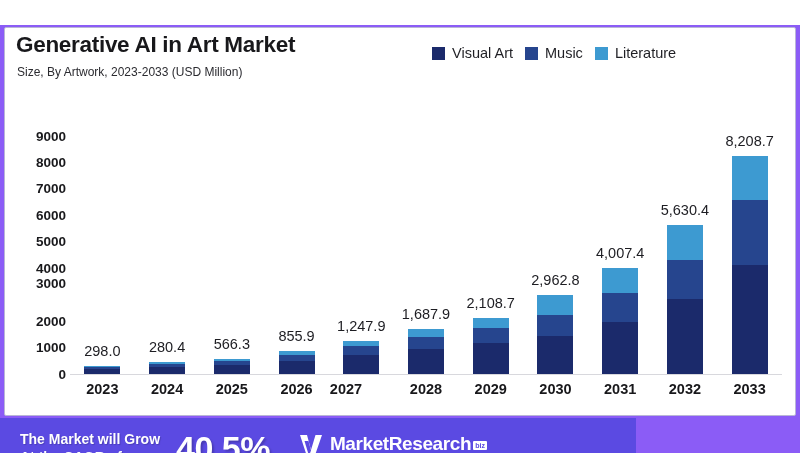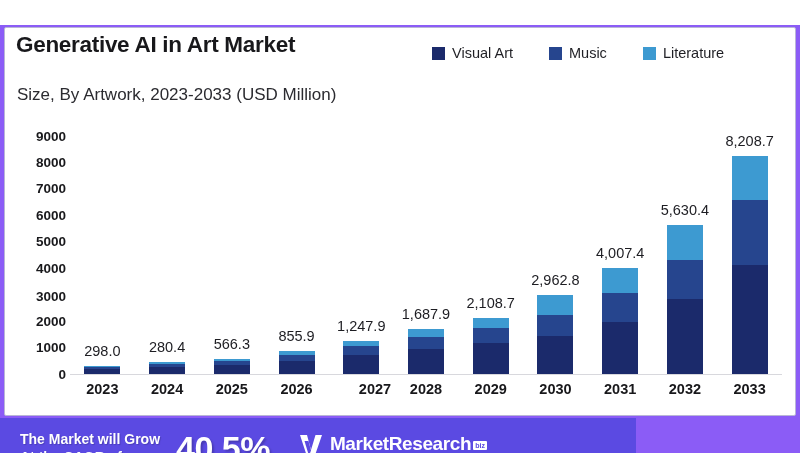--- a/index.html
+++ b/index.html
@@ -31,33 +31,33 @@
     position: absolute;
     left: 16px; top: 7px;
     font-size: 22.5px;
     font-weight: bold;
     color: #18181b;
     letter-spacing: -0.3px;
     white-space: nowrap;
   }
   .chart-subtitle {
     position: absolute;
-    left: 17px; top: 60px;
-    font-size: 17px;
+    left: 17px; top: 40px;
+    font-size: 12px;
     color: #2b2b30;
     white-space: nowrap;
   }
 
   
   .legend {
     position: absolute;
     left: 432px; top: 20px;
     display: flex;
     align-items: flex-end;
-    gap: 36px;
+    gap: 12px;
   }
   .legend-item {
     display: flex;
     align-items: center;
     gap: 7px;
   }
   .legend-swatch {
     width: 13px; height: 13px;
     display: inline-block;
     flex: 0 0 auto;
@@ -232,21 +232,21 @@
       </div>
     </div>
 
   <div class="y-axis" id="y-axis">
       <div class="y-tick" style="top: 10.5px;">9000</div>
       <div class="y-tick" style="top: 36.9444px;">8000</div>
       <div class="y-tick" style="top: 63.3889px;">7000</div>
       <div class="y-tick" style="top: 89.8333px;">6000</div>
       <div class="y-tick" style="top: 116.278px;">5000</div>
       <div class="y-tick" style="top: 142.722px;">4000</div>
-      <div class="y-tick" style="top: 171px;">3000</div>
+      <div class="y-tick" style="top: 158px;">3000</div>
       <div class="y-tick" style="top: 195.611px;">2000</div>
       <div class="y-tick" style="top: 222.056px;">1000</div>
       <div class="y-tick" style="top: 248.5px;">0</div>
     </div>
 
   <div class="plot-area">
     <div class="bars" id="bars">
         <div class="bar-group" style="left: 14.3636px; width: 36px;">
           <div class="seg" style="height: 1.41742px; background: rgb(61, 154, 209);"></div>
           <div class="seg" style="height: 2.12878px; background: rgb(38, 69, 142);"></div>
@@ -315,21 +315,21 @@
         <div class="bar-value" style="left: 679.636px; bottom: 225.575px;">8,208.7</div>
       </div>
     <div class="axis-baseline"></div>
   </div>
 
   <div class="x-axis" id="x-axis">
       <div class="x-tick" style="left: 32.3636px;">2023</div>
       <div class="x-tick" style="left: 97.0909px;">2024</div>
       <div class="x-tick" style="left: 161.818px;">2025</div>
       <div class="x-tick" style="left: 226.545px;">2026</div>
-      <div class="x-tick" style="left: 305px;">2027</div>
+      <div class="x-tick" style="left: 276px;">2027</div>
       <div class="x-tick" style="left: 356px;">2028</div>
       <div class="x-tick" style="left: 420.727px;">2029</div>
       <div class="x-tick" style="left: 485.455px;">2030</div>
       <div class="x-tick" style="left: 550.182px;">2031</div>
       <div class="x-tick" style="left: 614.909px;">2032</div>
       <div class="x-tick" style="left: 679.636px;">2033</div>
     </div>
 
   <div class="banner">
     <div class="banner-text cagr-label">

